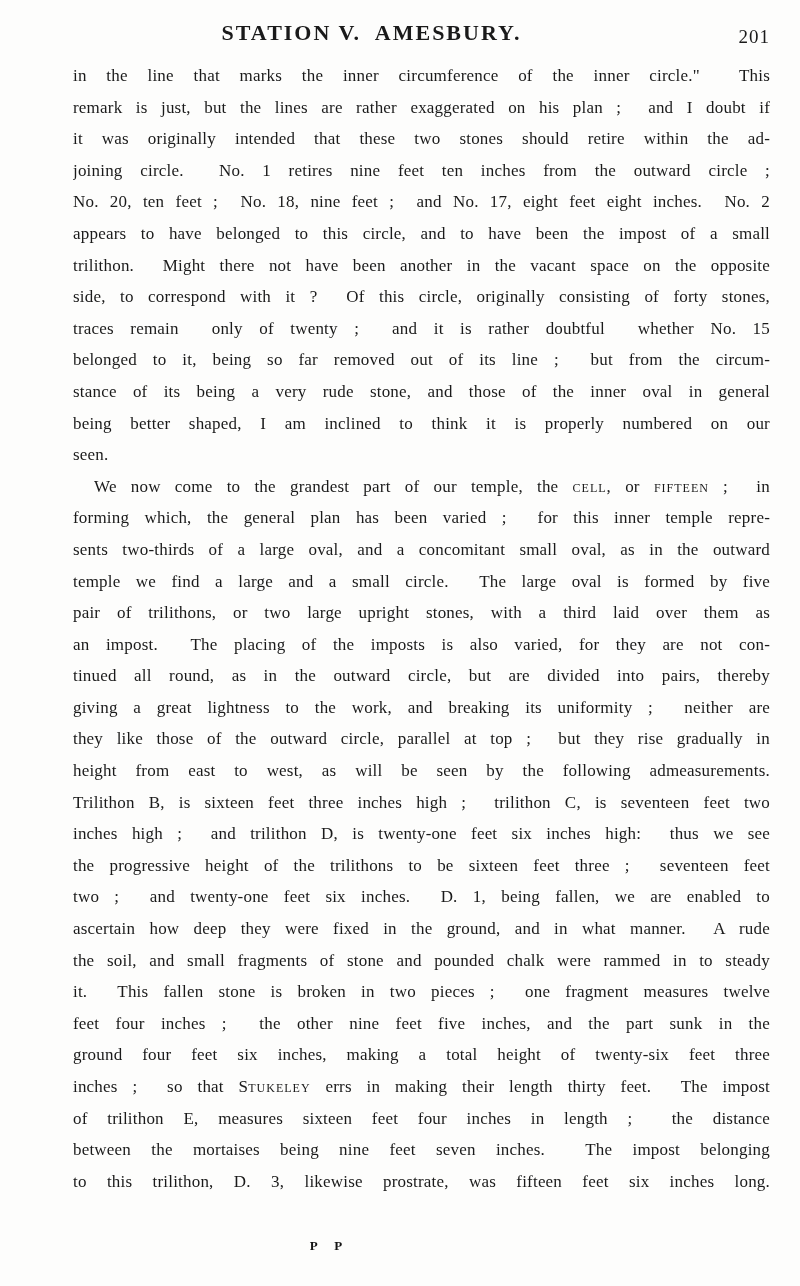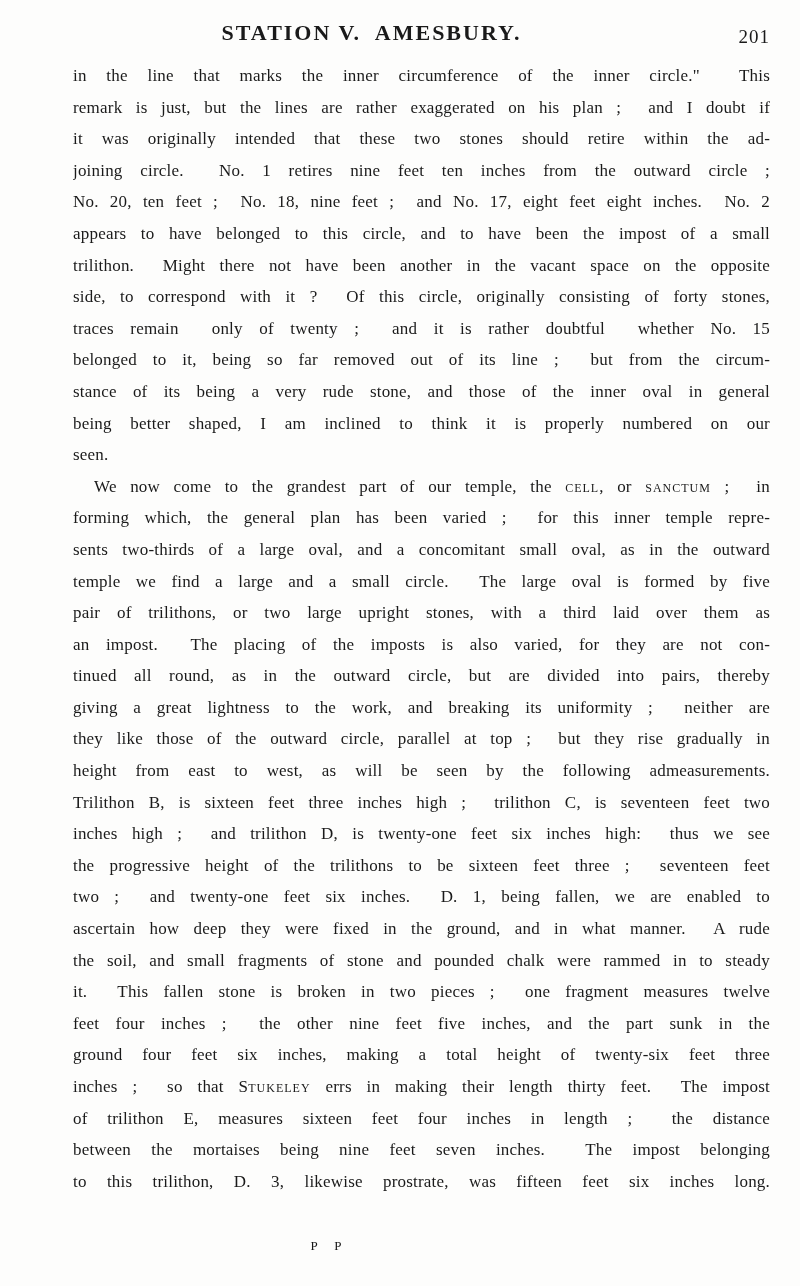--- a/index.html
+++ b/index.html
@@ -66,21 +66,21 @@
     letter-spacing: 1px;
     font-family: Liberation Serif, serif;
   }
   .signature {
     position: absolute;
     top: 1238px;
     left: 0;
     width: 659px;
     text-align: center;
     font-size: 13px;
-    font-weight: 400;
+    font-weight: 700;
     letter-spacing: 7px;
     color: #151515;
   }
 </style>
 </head>
 <body>
 
 <div class="page">
 
   <div class="header-row">
@@ -95,21 +95,21 @@
     <div class="line">joining circle.&nbsp; No. 1 retires nine feet ten inches from the outward circle ;</div>
     <div class="line">No. 20, ten feet ;&nbsp; No. 18, nine feet ;&nbsp; and No. 17, eight feet eight inches.&nbsp; No. 2</div>
     <div class="line">appears to have belonged to this circle, and to have been the impost of a small</div>
     <div class="line">trilithon.&nbsp; Might there not have been another in the vacant space on the opposite</div>
     <div class="line">side, to correspond with it ?&nbsp; Of this circle, originally consisting of forty stones,</div>
     <div class="line">traces remain&nbsp; only of twenty ;&nbsp; and it is rather doubtful&nbsp; whether No. 15</div>
     <div class="line">belonged to it, being so far removed out of its line ;&nbsp; but from the circum-</div>
     <div class="line">stance of its being a very rude stone, and those of the inner oval in general</div>
     <div class="line">being better shaped, I am inclined to think it is properly numbered on our</div>
     <div class="line no-justify">seen.</div>
-    <div class="line indent"><span>We now come to the grandest part of our temple, the </span><span class="sc">cell</span><span>, or </span><span class="sc">sanctum</span><span> ;&nbsp; in</span></div>
+    <div class="line indent"><span>We now come to the grandest part of our temple, the </span><span class="sc">cell</span><span>, or </span><span class="sc">fifteen</span><span> ;&nbsp; in</span></div>
     <div class="line">forming which, the general plan has been varied ;&nbsp; for this inner temple repre-</div>
     <div class="line">sents two-thirds of a large oval, and a concomitant small oval, as in the outward</div>
     <div class="line">temple we find a large and a small circle.&nbsp; The large oval is formed by five</div>
     <div class="line">pair of trilithons, or two large upright stones, with a third laid over them as</div>
     <div class="line">an impost.&nbsp; The placing of the imposts is also varied, for they are not con-</div>
     <div class="line">tinued all round, as in the outward circle, but are divided into pairs, thereby</div>
     <div class="line">giving a great lightness to the work, and breaking its uniformity ;&nbsp; neither are</div>
     <div class="line">they like those of the outward circle, parallel at top ;&nbsp; but they rise gradually in</div>
     <div class="line">height from east to west, as will be seen by the following admeasurements.</div>
     <div class="line">Trilithon B, is sixteen feet three inches high ;&nbsp; trilithon C, is seventeen feet two</div>

